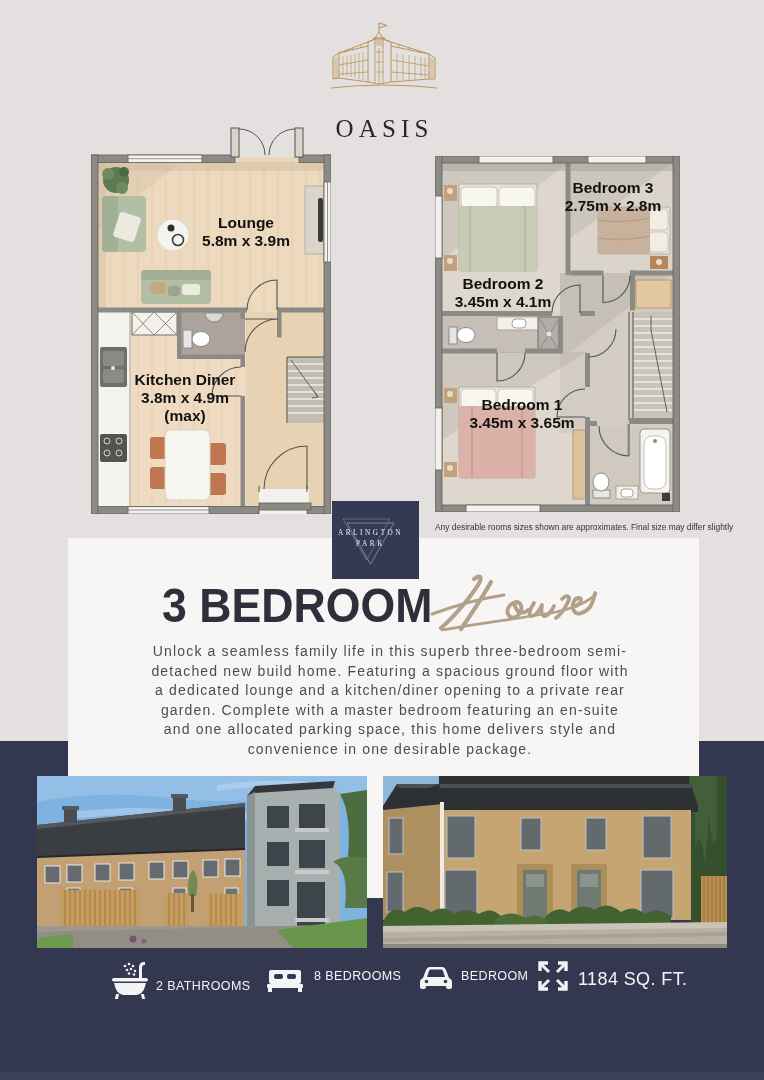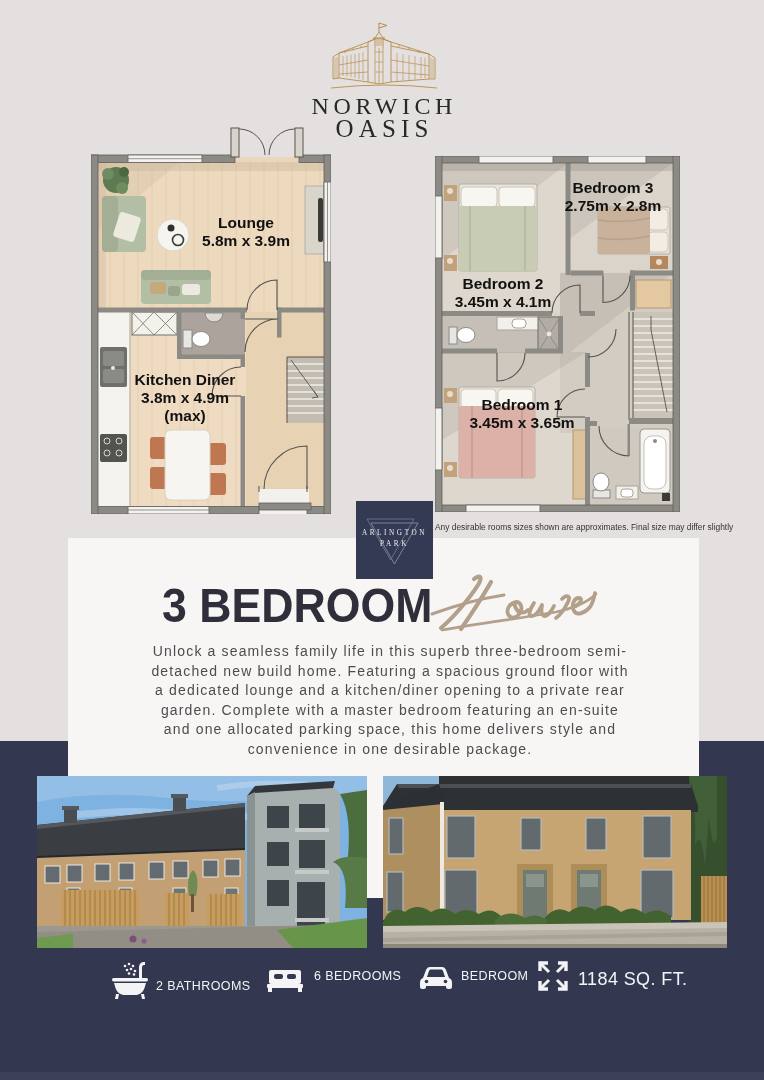--- a/index.html
+++ b/index.html
@@ -49,28 +49,27 @@
       <path d="M37 60 L48 62 L60 60"></path>
       <path d="M44 26 L44 61 M52 26 L52 61 M48 26 L48 62" stroke-width="0.7"></path>
       <path d="M44 30 L52 30 M44 40 L52 40 M44 50 L52 50" stroke-width="0.6"></path>
 
       <path d="M14 29 L14 31 M22 26 L22 28.5 M30 23.5 L30 26 M68 22.5 L68 25 M78 25.5 L78 28 M88 28.5 L88 31" stroke-width="0.7"></path>
 
       <path d="M0 66 Q53 60 106 66" stroke-width="0.9"></path>
     </g>
   </svg>
 
-  <div style="position:absolute;left:0;top:71px;width:200px;text-align:center;font-family:'Liberation Serif',serif;font-size:24px;color:#282826;letter-spacing:4.6px;text-indent:4.6px;">NORWICH</div>
 
   <div style="position:absolute;left:0;top:93px;width:200px;text-align:center;font-family:'Liberation Serif',serif;font-size:25px;color:#282826;letter-spacing:5.2px;text-indent:5.2px;">OASIS</div>
 </div>
 
 <div class="abs" style="left:68px;top:538px;width:631px;height:360px;background:#f7f6f4;"></div>
 
-<div class="abs" style="left:356px;top:501px;width:77px;height:78px;background:#343a54;">
+<div class="abs" style="left:332px;top:501px;width:87px;height:78px;background:#343a54;">
   <svg width="77" height="78" viewBox="0 0 77 78">
     <g fill="none" stroke="#9aa0b4" stroke-width="0.7">
 
       <path d="M15 22 L62 22 L38.5 63 Z"></path>
       <path d="M11 18 L58 18 L34.5 59 Z" stroke="#7d8398"></path>
     </g>
     <text x="38.5" y="34" text-anchor="middle" font-family="Liberation Serif" font-size="7.2" fill="#f0efec" letter-spacing="2.6">ARLINGTON</text>
     <text x="38.5" y="45" text-anchor="middle" font-family="Liberation Serif" font-size="7.2" fill="#f0efec" letter-spacing="2.6">PARK</text>
   </svg>
 </div>
@@ -120,21 +119,21 @@
     <g fill="#f4f4f6">
       <rect x="4" y="10" width="32" height="14" rx="2"></rect>
       <rect x="2" y="24" width="36" height="4" rx="1"></rect>
       <rect x="3" y="28" width="4" height="4"></rect>
       <rect x="33" y="28" width="4" height="4"></rect>
       <rect x="9" y="14" width="9" height="5" rx="2" fill="#333850"></rect>
       <rect x="22" y="14" width="9" height="5" rx="2" fill="#333850"></rect>
     </g>
   </svg>
 
-  <div class="abs" style="left:314px;top:17px;font-size:12.5px;letter-spacing:0.4px;">6 BEDROOMS</div>
+  <div class="abs" style="left:314px;top:17px;font-size:12.5px;letter-spacing:0.4px;">8 BEDROOMS</div>
 
   <svg class="abs" style="left:417px;top:8px" width="38" height="36" viewBox="0 0 38 36">
     <g fill="#f4f4f6">
       <path d="M6 18 L9 10 C10 8 11 7 13 7 L25 7 C27 7 28 8 29 10 L32 18 C34 19 35 20 35 23 L35 27 C35 28 34 29 33 29 L31 29 C30 29 29 28 29 27 L29 26 L9 26 L9 27 C9 28 8 29 7 29 L5 29 C4 29 3 28 3 27 L3 23 C3 20 4 19 6 18 Z"></path>
       <path d="M10 17 L28 17 L26 11 C25.5 10 25 9.5 24 9.5 L14 9.5 C13 9.5 12.5 10 12 11 Z" fill="#333850"></path>
       <circle cx="9.5" cy="21.5" r="1.8" fill="#333850"></circle>
       <circle cx="28.5" cy="21.5" r="1.8" fill="#333850"></circle>
     </g>
   </svg>
 

